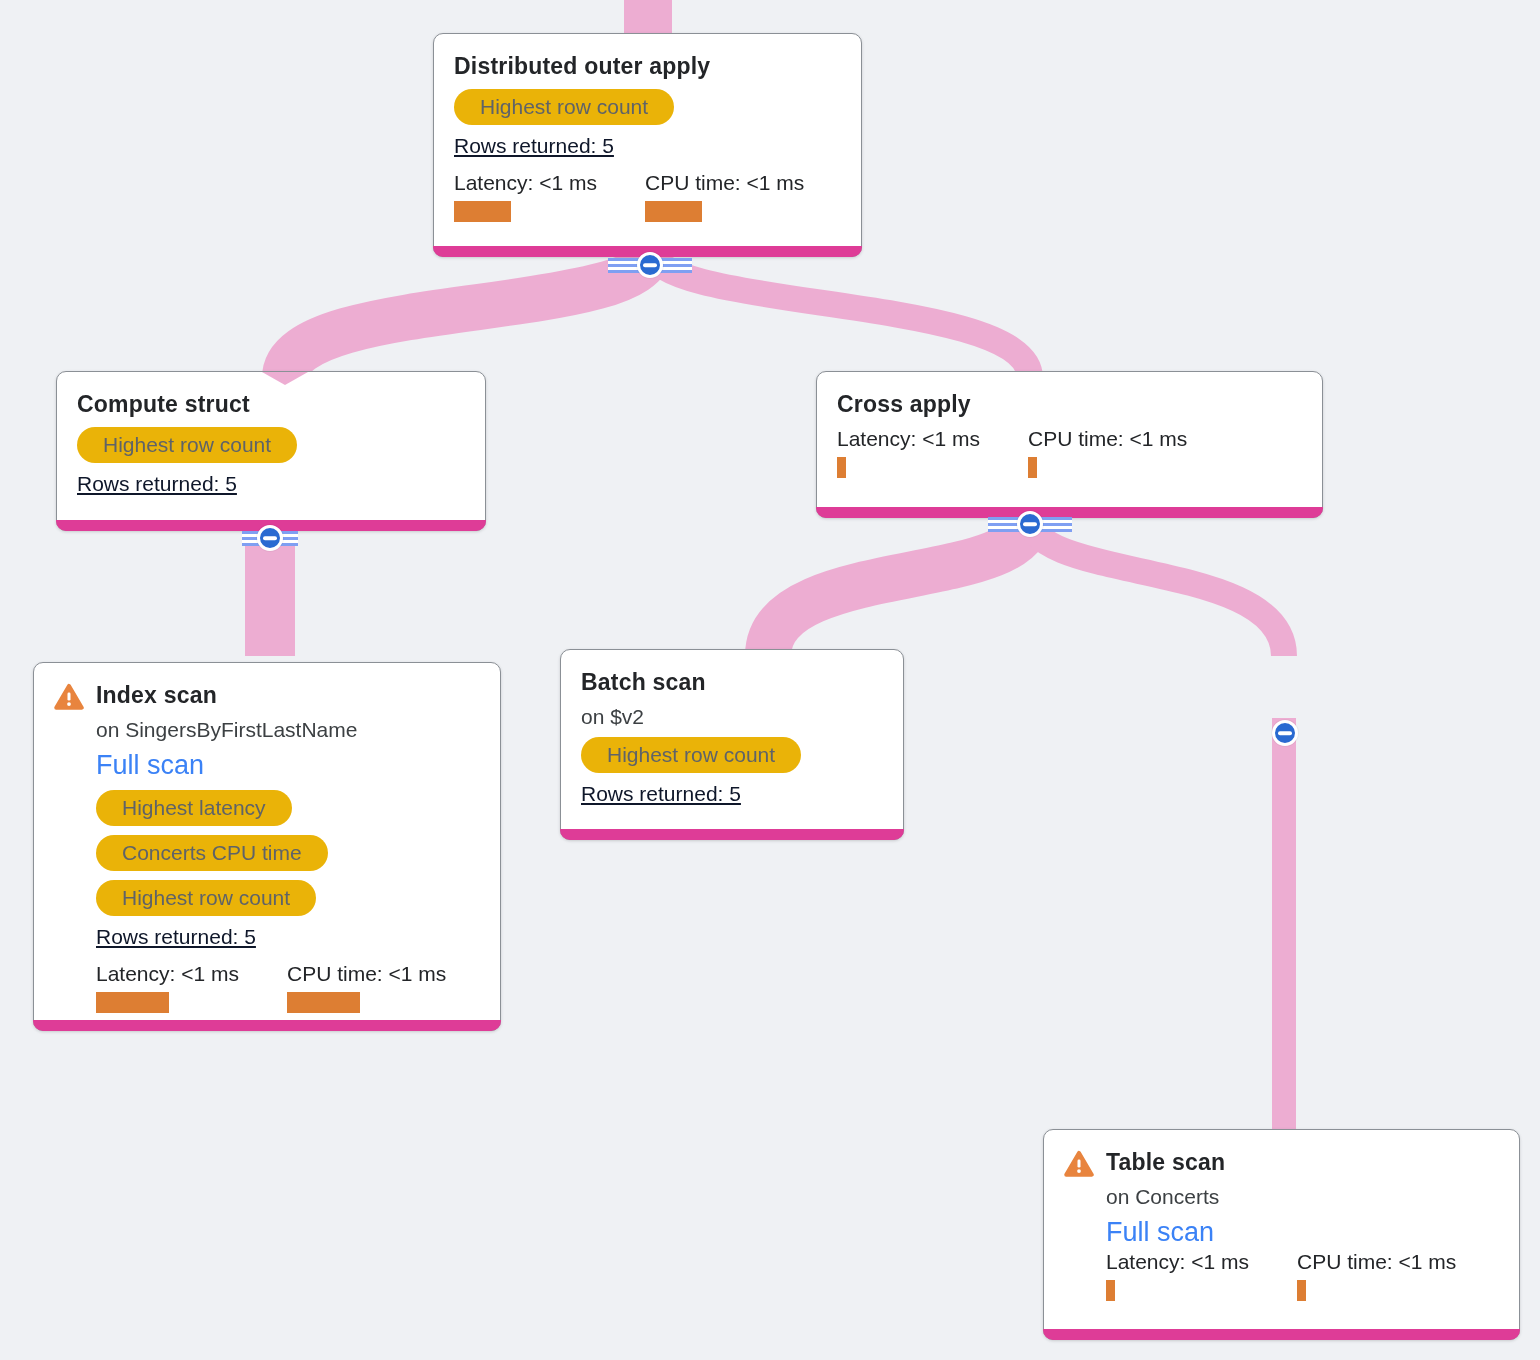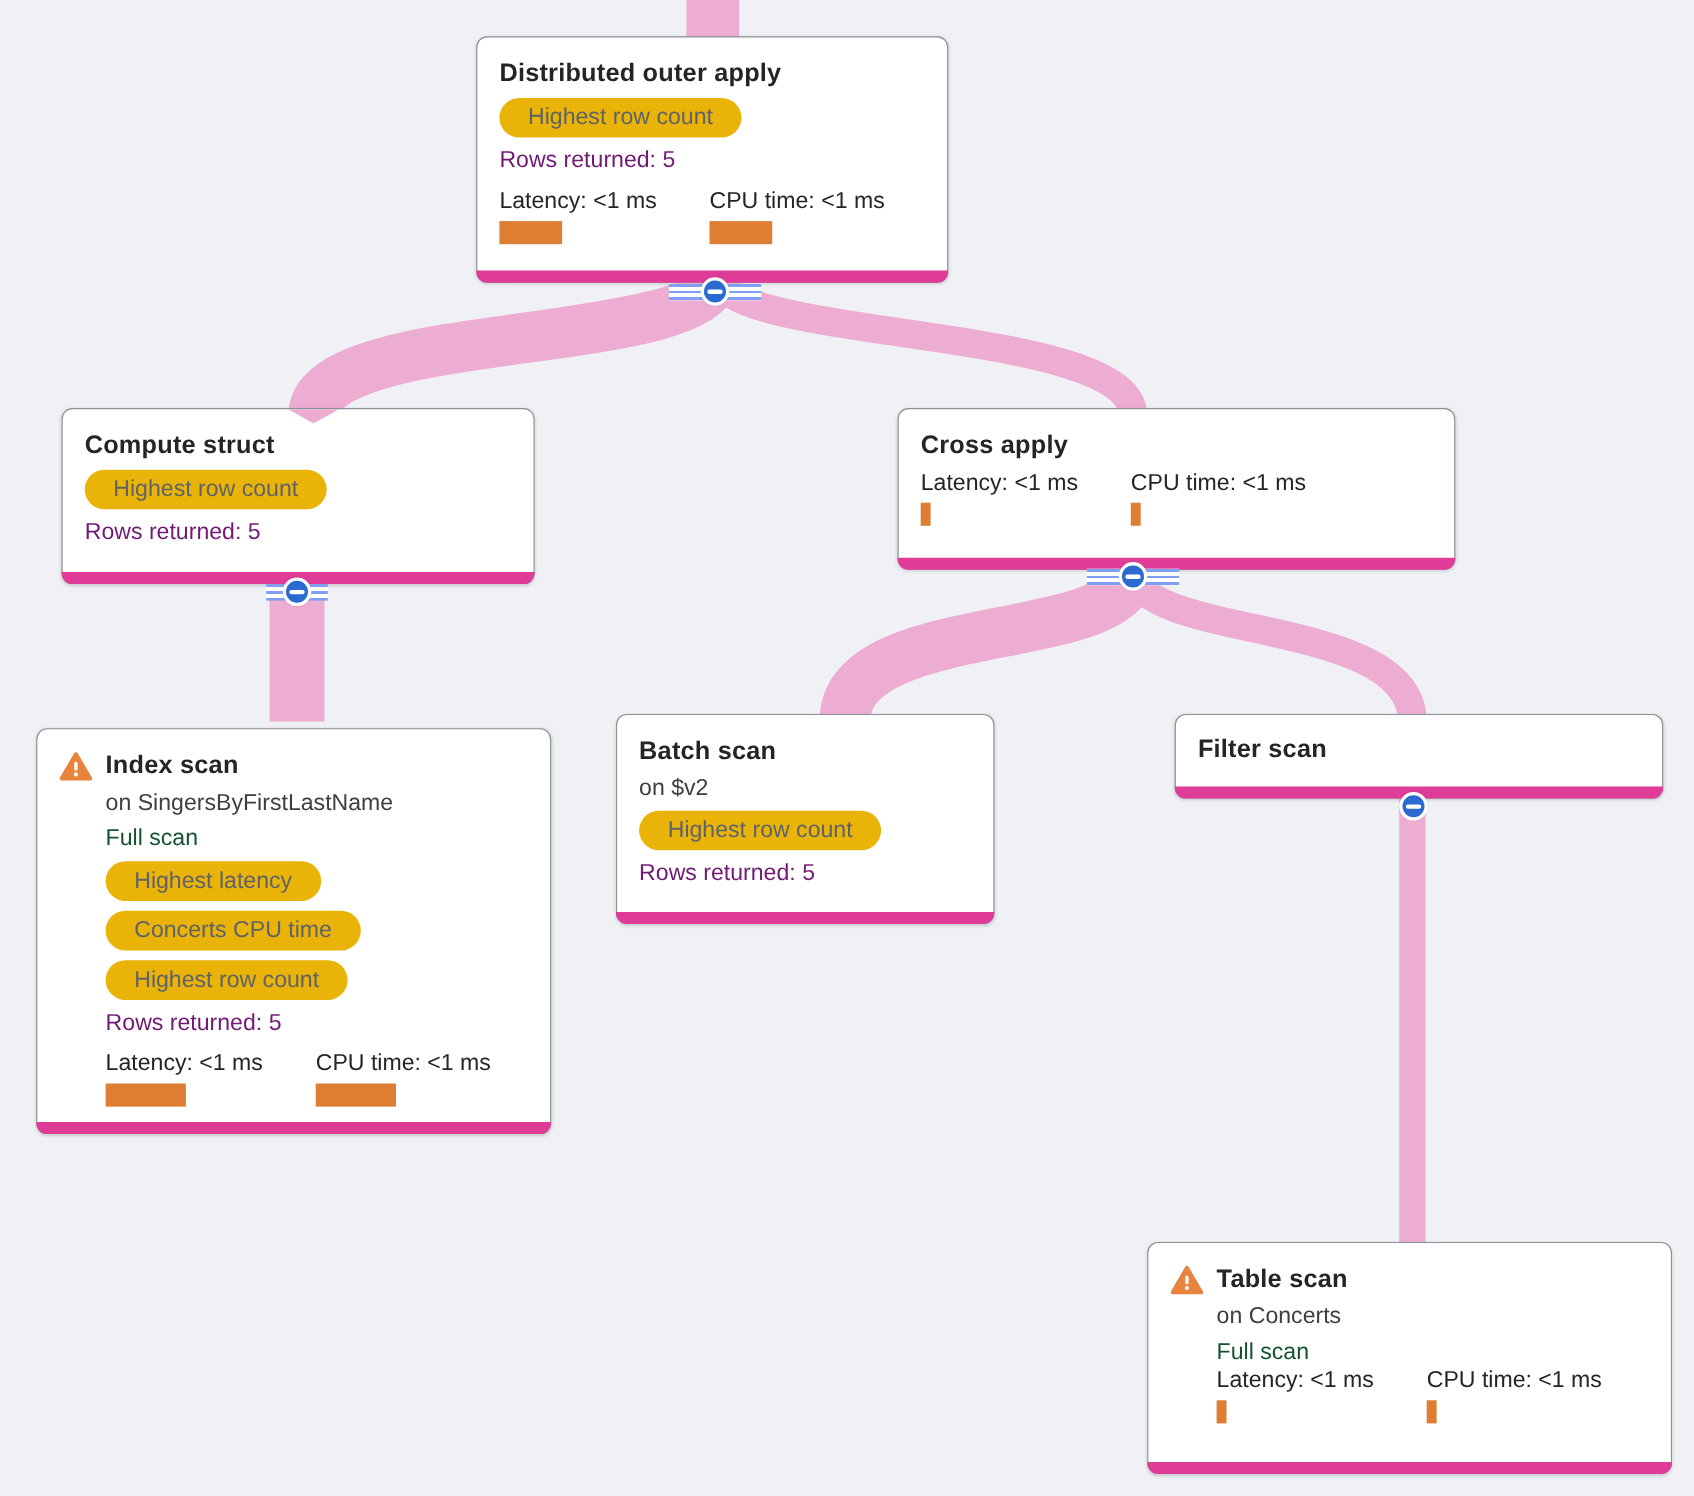--- a/index.html
+++ b/index.html
@@ -16,24 +16,24 @@
   
   .node{position:absolute;z-index:1;background:#ffffff;border:1px solid #8b9096;
     border-radius:10px;box-shadow:0 1px 3px rgba(60,64,67,.22);box-sizing:border-box;}
   .accent{position:absolute;left:-1px;right:-1px;bottom:-1px;height:11px;
     background:#de3c97;border-radius:0 0 10px 10px;}
   .content{padding:17px 20px 0 20px;}
   .with-icon .content{display:grid;grid-template-columns:42px 1fr;column-gap:0;}
   .icon-cell{padding-top:3px;}
   .title{font-size:23px;font-weight:600;color:#232528;letter-spacing:.2px;margin:2px 0 9px 0;}
   .subtitle{font-size:21px;color:#3c4043;margin:0 0 8px 0;}
-  .scan-type{font-size:21px;color:#14532d;margin:0 0 9px 0;}
+  .scan-type{font-size:27px;color:#3b82f6;margin:0 0 9px 0;}
   .badge{display:block;width:fit-content;background:#eab308;color:#5f6368;
     font-size:21px;border-radius:22px;padding:6px 26px;margin:0 0 9px 0;}
-  .rows{font-size:21px;color:#701a75;margin:3px 0 6px 0;}
+  .rows{font-size:21px;color:#0f172a;margin:3px 0 6px 0;text-decoration:underline;}
   .metrics{display:flex;margin-top:13px;}
   .metric{width:191px;}
   .metric-label{font-size:21px;color:#232528;}
   .bar{height:21px;background:#dd7e33;margin-top:6px;}
 
   
   .collapse{position:absolute;z-index:3;transform:translate(-50%,-50%);
     display:flex;align-items:center;justify-content:center;}
   .stripes{position:absolute;height:15px;
     background:repeating-linear-gradient(to bottom,#7f9ff2 0px,#7f9ff2 2.6px,#ffffff 2.6px,#ffffff 6.2px);}
@@ -141,26 +141,20 @@
   <div class="node" style="left:560px;top:649px;width:344px;height:191px;">
     <div class="content">
       <div class="title">Batch scan</div>
       <div class="subtitle">on $v2</div>
       <div class="badge">Highest row count</div>
       <div class="rows">Rows returned: 5</div>
     </div>
     <div class="accent"></div>
   </div>
 
-  <div class="node" style="left:1068px;top:649px;width:444px;height:77px;">
-    <div class="content" style="padding-top:15px;">
-      <div class="title">Filter scan</div>
-    </div>
-    <div class="accent"></div>
-  </div>
 
   <div class="node with-icon" style="left:1043px;top:1129px;width:477px;height:211px;">
     <div class="content">
       <div class="icon-cell">
         <svg class="warn-svg" width="30" height="28" viewBox="0 0 24 22">
           <path d="M12 2 L22.3 19.6 L1.7 19.6 Z" fill="#e8843e" stroke="#e8843e" stroke-width="3" stroke-linejoin="round"></path>
           <rect x="10.8" y="7.4" width="2.4" height="6.4" rx="1.1" fill="#ffffff"></rect>
           <circle cx="12" cy="16.6" r="1.5" fill="#ffffff"></circle>
         </svg>
       </div>

